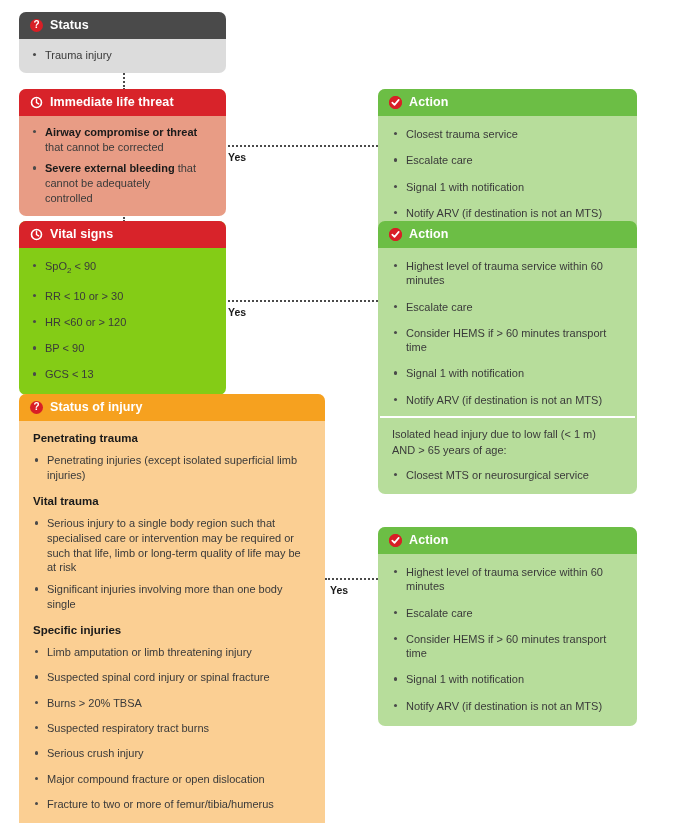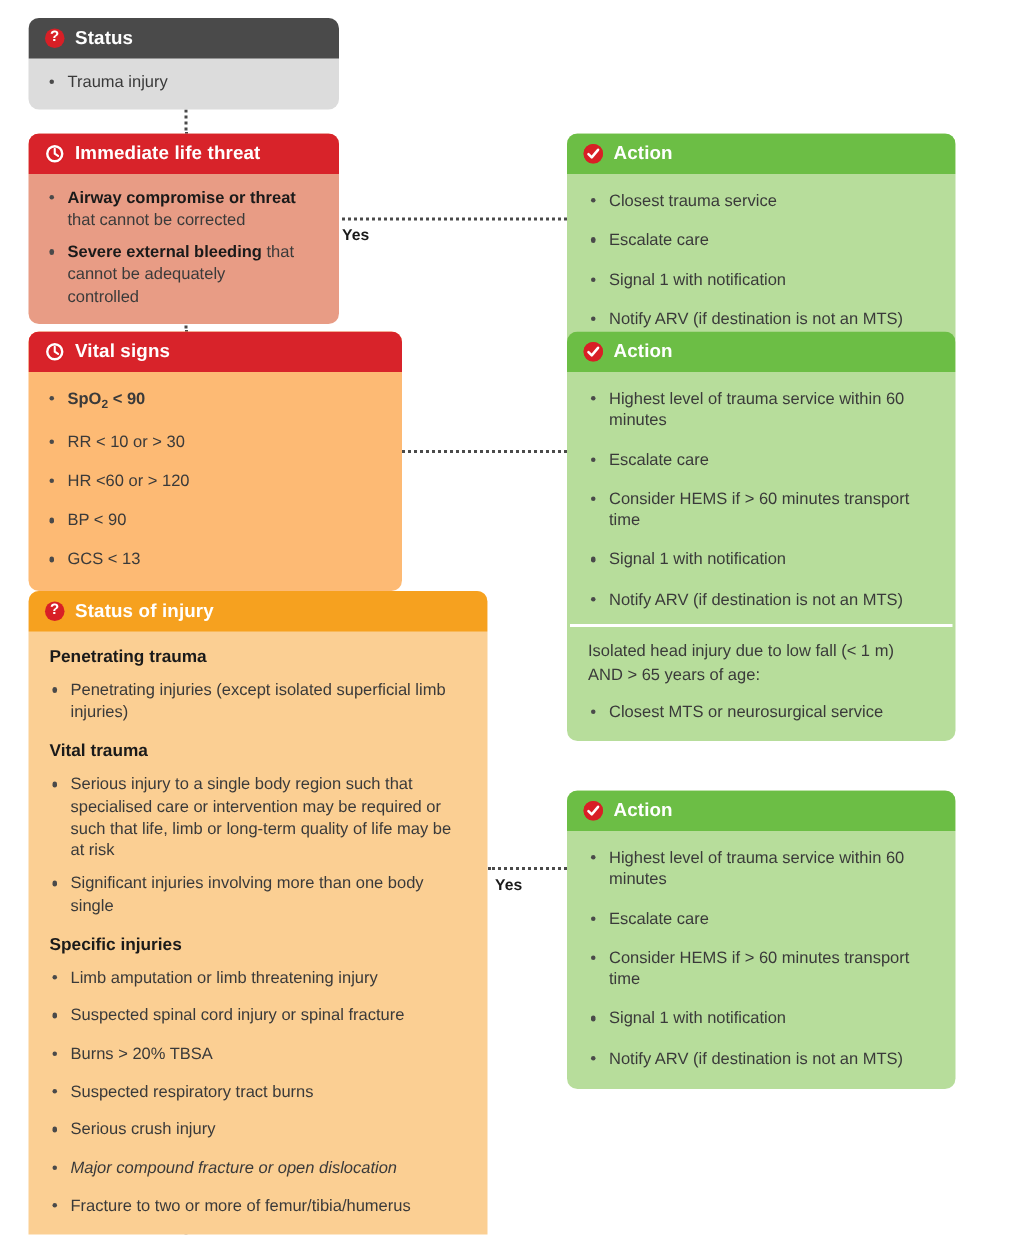--- a/index.html
+++ b/index.html
@@ -166,34 +166,34 @@
         <span>that cannot be corrected</span>
       </li>
       <li>
         <span class="b">Severe external bleeding</span>
         <span>that cannot be adequately controlled</span>
       </li>
     </ul>
   </div>
 </div>
 
-<div class="node" style="left:19px; top:221px; width:249px; background:#fdba74;">
+<div class="node" style="left:19px; top:221px; width:207px; background:#84cc16;">
   <div class="node-header" style="background:#d8232a;">
     <span class="badge">
       <svg width="13" height="13" viewBox="0 0 13 13">
         <circle cx="6.5" cy="6.5" r="6.5" fill="#d81f26"></circle>
         <circle cx="6.5" cy="6.5" r="5" fill="none" stroke="#ffffff" stroke-width="1.6"></circle>
         <path d="M6.5 3.2 L6.5 6.5 L8.7 7.9" stroke="#ffffff" stroke-width="1.4" fill="none" stroke-linecap="round"></path>
       </svg>
     </span>
     <span>Vital signs</span>
   </div>
   <div class="node-body" style="padding-top:11px; padding-bottom:13px;">
     <ul class="bl" style="line-height:1.3;">
-      <li style="margin-bottom:12px;font-weight:bold;">
+      <li style="margin-bottom:12px;">
         <span>SpO</span><sub style="font-size:8px;">2</sub><span> &lt; 90</span>
       </li>
       <li style="margin-bottom:12px;margin-top:12px;">RR &lt; 10 or &gt; 30</li>
       <li style="margin-bottom:12px;">HR &lt;60 or &gt; 120</li>
       <li style="margin-bottom:12px;">BP &lt; 90</li>
       <li>GCS &lt; 13</li>
     </ul>
   </div>
 </div>
 
@@ -215,21 +215,21 @@
       <li>Significant injuries involving more than one body single</li>
     </ul>
 
     <div class="sub-head spaced">Specific injuries</div>
     <ul class="bl" style="line-height:1.3;">
       <li style="margin-bottom:11px;">Limb amputation or limb threatening injury</li>
       <li style="margin-bottom:11px;">Suspected spinal cord injury or spinal fracture</li>
       <li style="margin-bottom:11px;">Burns &gt; 20% TBSA</li>
       <li style="margin-bottom:11px;">Suspected respiratory tract burns</li>
       <li style="margin-bottom:11px;">Serious crush injury</li>
-      <li style="margin-bottom:11px;font-style:italic;">Major compound fracture or open dislocation</li>
+      <li style="margin-bottom:11px;">Major compound fracture or open dislocation</li>
       <li style="margin-bottom:11px;">Fracture to two or more of femur/tibia/humerus</li>
 
     </ul>
   </div>
 </div>
 
 <div class="node" style="left:378px; top:89px; width:259px; background:#b7dd9b;">
   <div class="node-header" style="background:#6cbe45;">
     <span class="badge">
       <svg width="13" height="13" viewBox="0 0 13 13">

